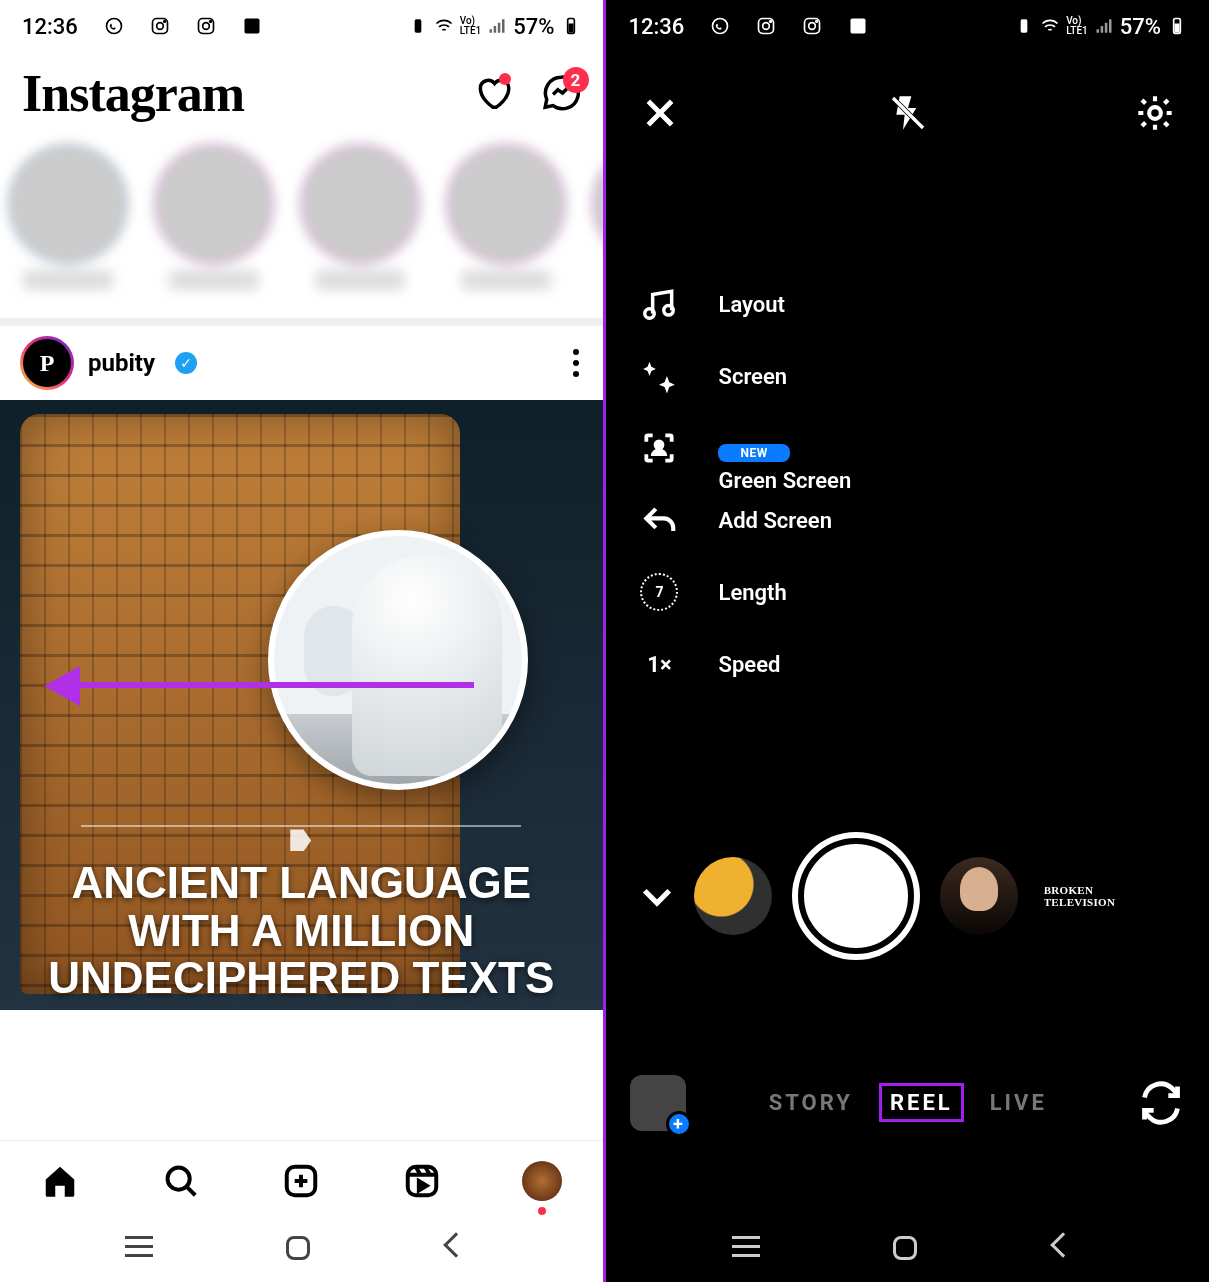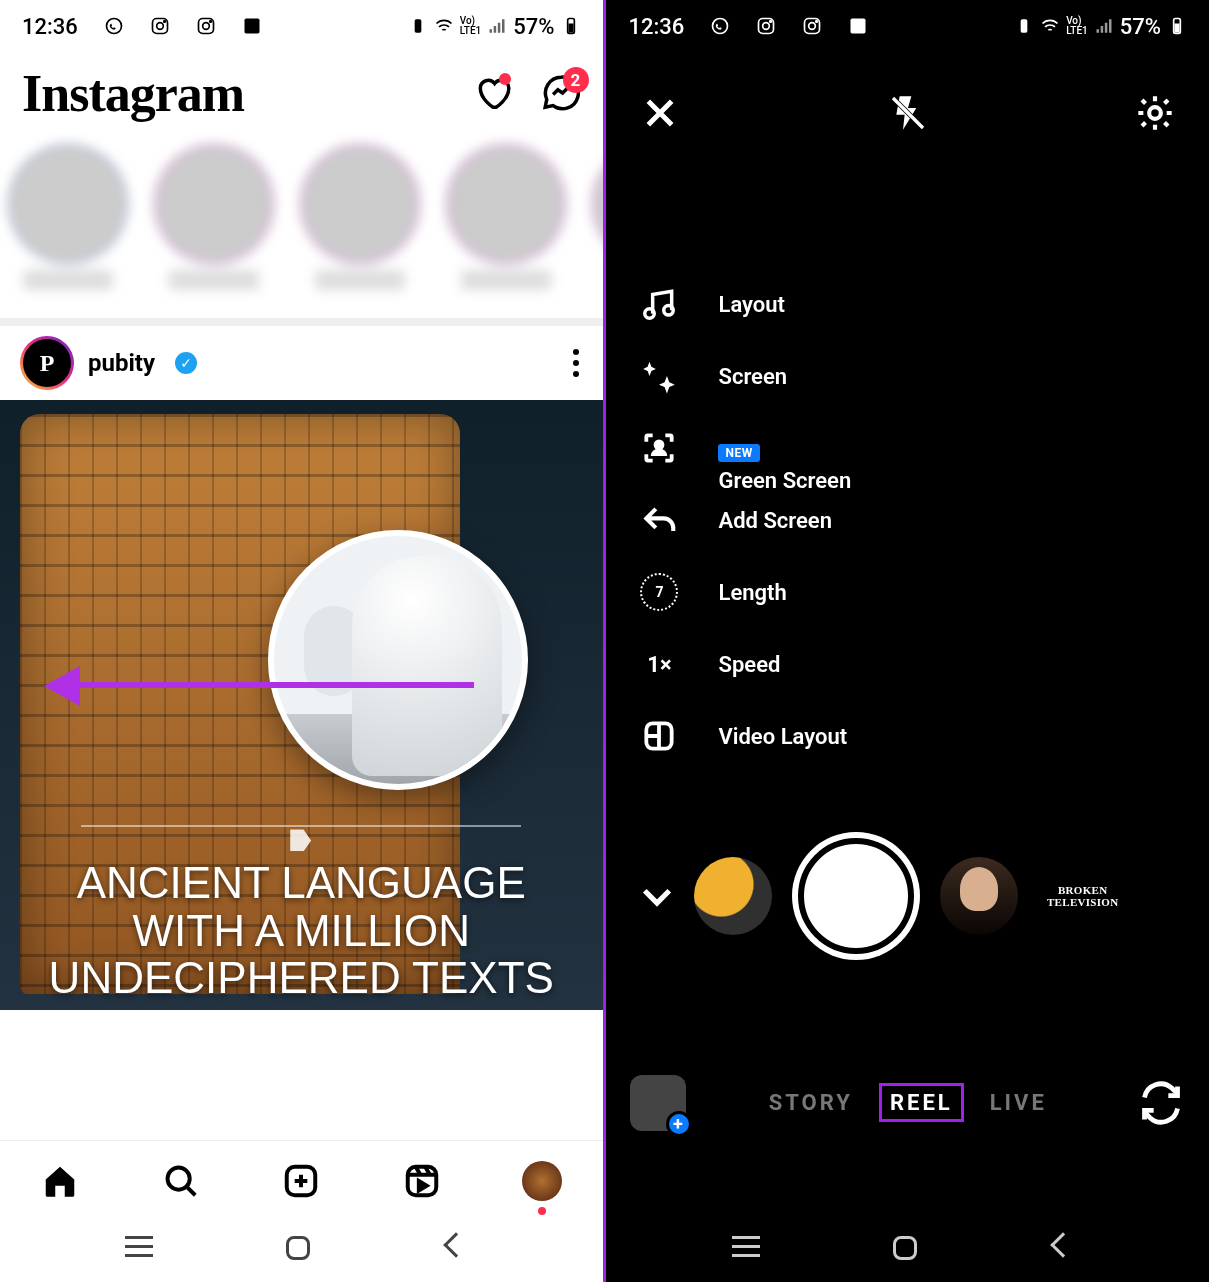--- a/index.html
+++ b/index.html
@@ -229,21 +229,21 @@
   }
   .overlay-p-icon {
     width: 22px; height: 22px;
     margin: -14px auto 8px auto;
     background: #fff;
     clip-path: polygon(0 0,60% 0,95% 50%,60% 100%,0 100%);
     opacity: 0.85;
   }
   .overlay-headline {
     font-family: "Arial Black", Impact, sans-serif;
-    font-weight: 400;
+    font-weight: 700;
     font-size: 44px;
     line-height: 1.08;
     letter-spacing: 0px;
     text-shadow: 0 2px 6px rgba(0,0,0,0.6);
   }
 
   .bottom-nav {
     position: absolute;
     left: 0; right: 0;
     bottom: 62px;
@@ -314,22 +314,22 @@
     display: flex;
     flex-direction: column;
     gap: 4px;
     align-items: flex-start;
   }
   .new-badge {
     background: #0a7bff;
     color: #fff;
     font-size: 12px;
     font-weight: 700;
-    border-radius: 3px;
-    padding: 2px 7px;
+    border-radius: 8px;
+    padding: 2px 22px;
     letter-spacing: 0.5px;
     margin-bottom: 2px;
     margin-top: 40px;
   }
   .len15 {
     width: 38px; height: 38px;
     border: 2px dotted #fff;
     border-radius: 50%;
     display: flex;
     align-items: center;
@@ -357,21 +357,21 @@
   .filter-thumb {
     width: 78px; height: 78px;
     border-radius: 50%;
     background: #222;
     flex: 0 0 78px;
     overflow: hidden;
     display:flex; align-items:center; justify-content:center;
     font-size: 11px;
     font-weight: 700;
     color: #fff;
-    text-align: center;
+    text-align: left;
   }
   .globe-thumb { background: radial-gradient(circle at 35% 35%, #f0b030 44%, #303030 46%); }
   .face-thumb { background: linear-gradient(#3b2a20,#0a0604); position:relative; }
   .face-thumb::after{ content:""; position:absolute; top:10px; left:20px; width:38px; height:44px; background:#d8b090; border-radius:50% 50% 40% 40%; }
   .shutter {
     width: 116px; height: 116px;
     border-radius: 50%;
     background: #fff;
     border: 6px solid #000;
     box-shadow: 0 0 0 6px #fff;
@@ -724,31 +724,20 @@
       <div class="tool-label">
           <span>Length</span>
         </div>
     </div>
     <div class="tool-item">
       <div class="tool-icon speed-txt">1×</div>
       <div class="tool-label">
           <span>Speed</span>
         </div>
     </div>
-    <div class="tool-item">
-      <div class="tool-icon">
-          <svg viewBox="0 0 24 24" fill="none" stroke="#fff" stroke-width="2.4">
-            <rect x="4" y="4" width="16" height="16" rx="4"></rect>
-            <path d="M12 4v16M4 12h8"></path>
-          </svg>
-        </div>
-      <div class="tool-label">
-          <span>Video Layout</span>
-        </div>
-    </div>
   </div>
 
   <div class="capture-row">
     <div class="expand-down">
         <svg viewBox="0 0 24 24" fill="none" stroke="#fff" stroke-width="3">
           <path d="M5 9l7 7 7-7"></path>
         </svg>
       </div>
     <div class="filter-thumb globe-thumb"></div>
     <div class="shutter"></div>

